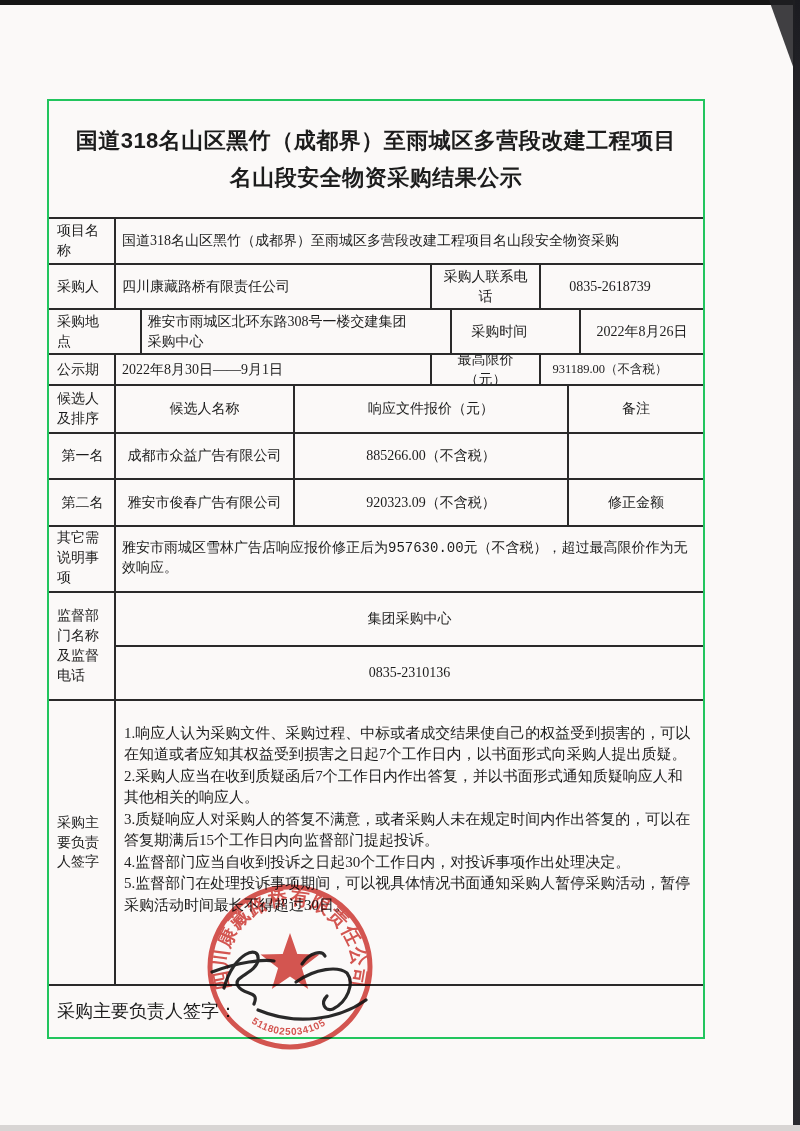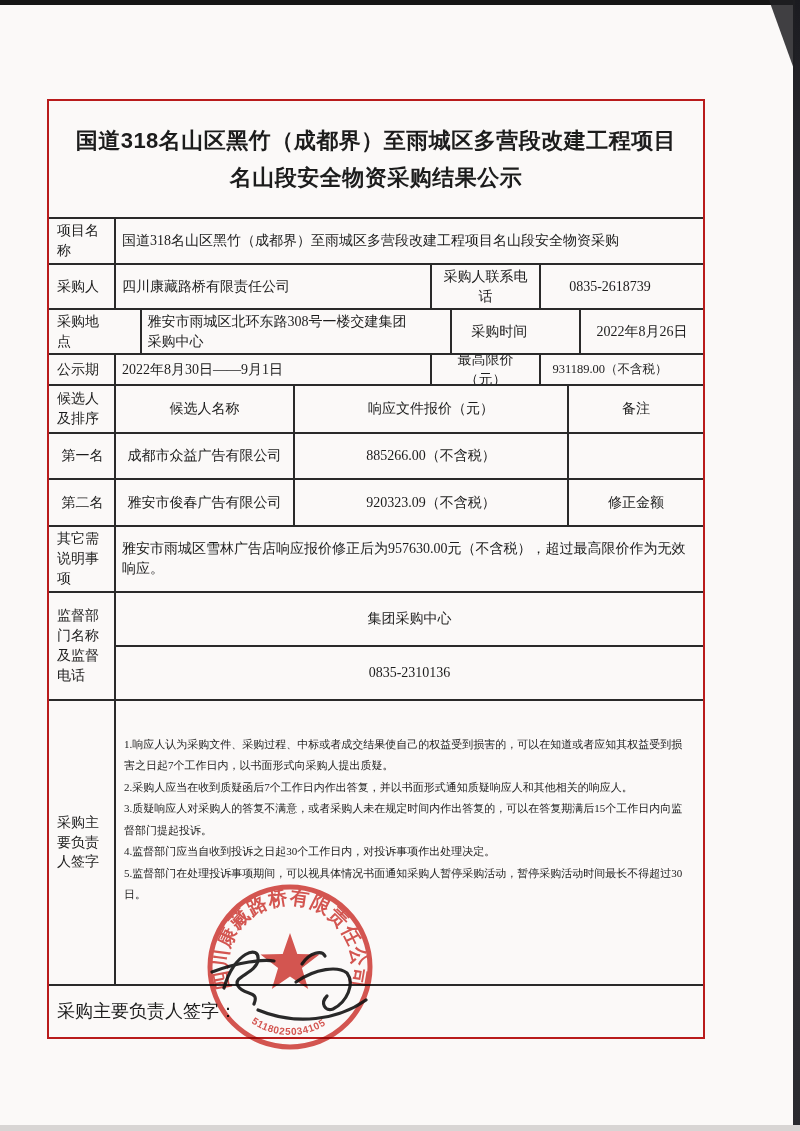--- a/index.html
+++ b/index.html
@@ -15,21 +15,21 @@
   .photo-top   { position:absolute; top:0; left:0; width:800px; height:5px; background:#161616; }
   .photo-right { position:absolute; top:0; right:0; width:7px; height:1131px;
                  background:linear-gradient(to bottom,#1b1b20,#3a3a40 35%,#2a2a2f); }
   .photo-corner{ position:absolute; top:0; right:5px; width:0; height:0;
                  border-top:72px solid rgba(30,30,34,.85); border-left:26px solid transparent; }
   .photo-bottom{ position:absolute; bottom:0; left:0; width:800px; height:6px; background:#d8d5d4; }
 
   
   .doc-table {
     position:absolute; left:47px; top:99px; width:658px;
-    border:2px solid #b91c1c; background:transparent; z-index:1;
+    border:2px solid #22c55e; background:transparent; z-index:1;
   }
   .row { display:flex; border-top:2px solid #2a2a2a; }
   .row.first { border-top:none; }
   .cell {
     border-left:2px solid #2a2a2a;
     display:flex; align-items:center;
     font-size:14px; line-height:1.42; padding:3px 6px;
     overflow:hidden;
   }
   .cell.nb { border-left:none; }
@@ -44,21 +44,21 @@
     letter-spacing:.5px;
   }
 
   .h-project   { height:46px; }
   .h-purchaser { height:45px; }
   .h-location  { height:45px;gap:32px; }
   .h-publicity { height:31px; }
   .h-candhead  { height:48px; }
   .h-cand1     { height:46px; }
   .h-cand2     { height:47px; }
-  .h-other     { height:66px; }
+  .h-other     { height:66px;font-family:Liberation Mono, monospace; }
   .h-superv    { height:108px; }
   .h-objection { height:285px; }
   .h-sign      { height:53px; }
 
   .w-value-wide { width:589px; }
   .w-value-a    { width:316px; }
   .w-label-b    { width:109px; }
   .w-value-b    { width:140px; }
 
   .w-cand-name  { width:179px; }
@@ -66,21 +66,21 @@
   .w-cand-note  { width:136px; }
 
   .small-price { font-size:12.5px; }
 
   .superv-right { width:589px; display:flex; flex-direction:column; padding:0; border-left:2px solid #2a2a2a; }
   .superv-sub { flex:1; display:flex; align-items:center; justify-content:center; font-size:14px; }
   .superv-sub + .superv-sub { border-top:2px solid #2a2a2a; }
 
   .objection-cell {
     width:589px; flex-direction:column; align-items:flex-start; justify-content:center;
-    padding:8px 10px 54px 8px; font-size:11px; line-height:21.5px;
+    padding:8px 10px 54px 8px; font-size:15px; line-height:21.5px;
   }
   .objection-cell div { width:100%; }
 
   .sign-cell { width:654px; font-size:18px; padding-left:8px; }
 
   
   .seal {
     position:absolute; left:203px; top:880px; width:174px; height:174px;
     z-index:2; mix-blend-mode:multiply; opacity:.88;
   }

